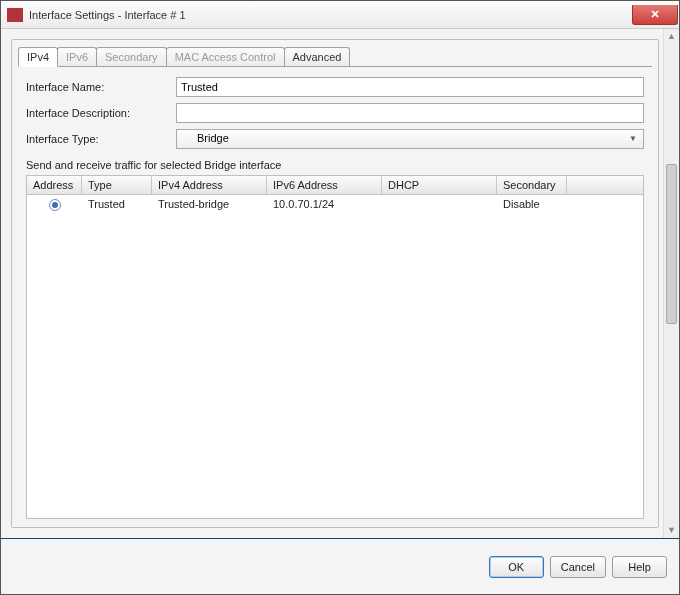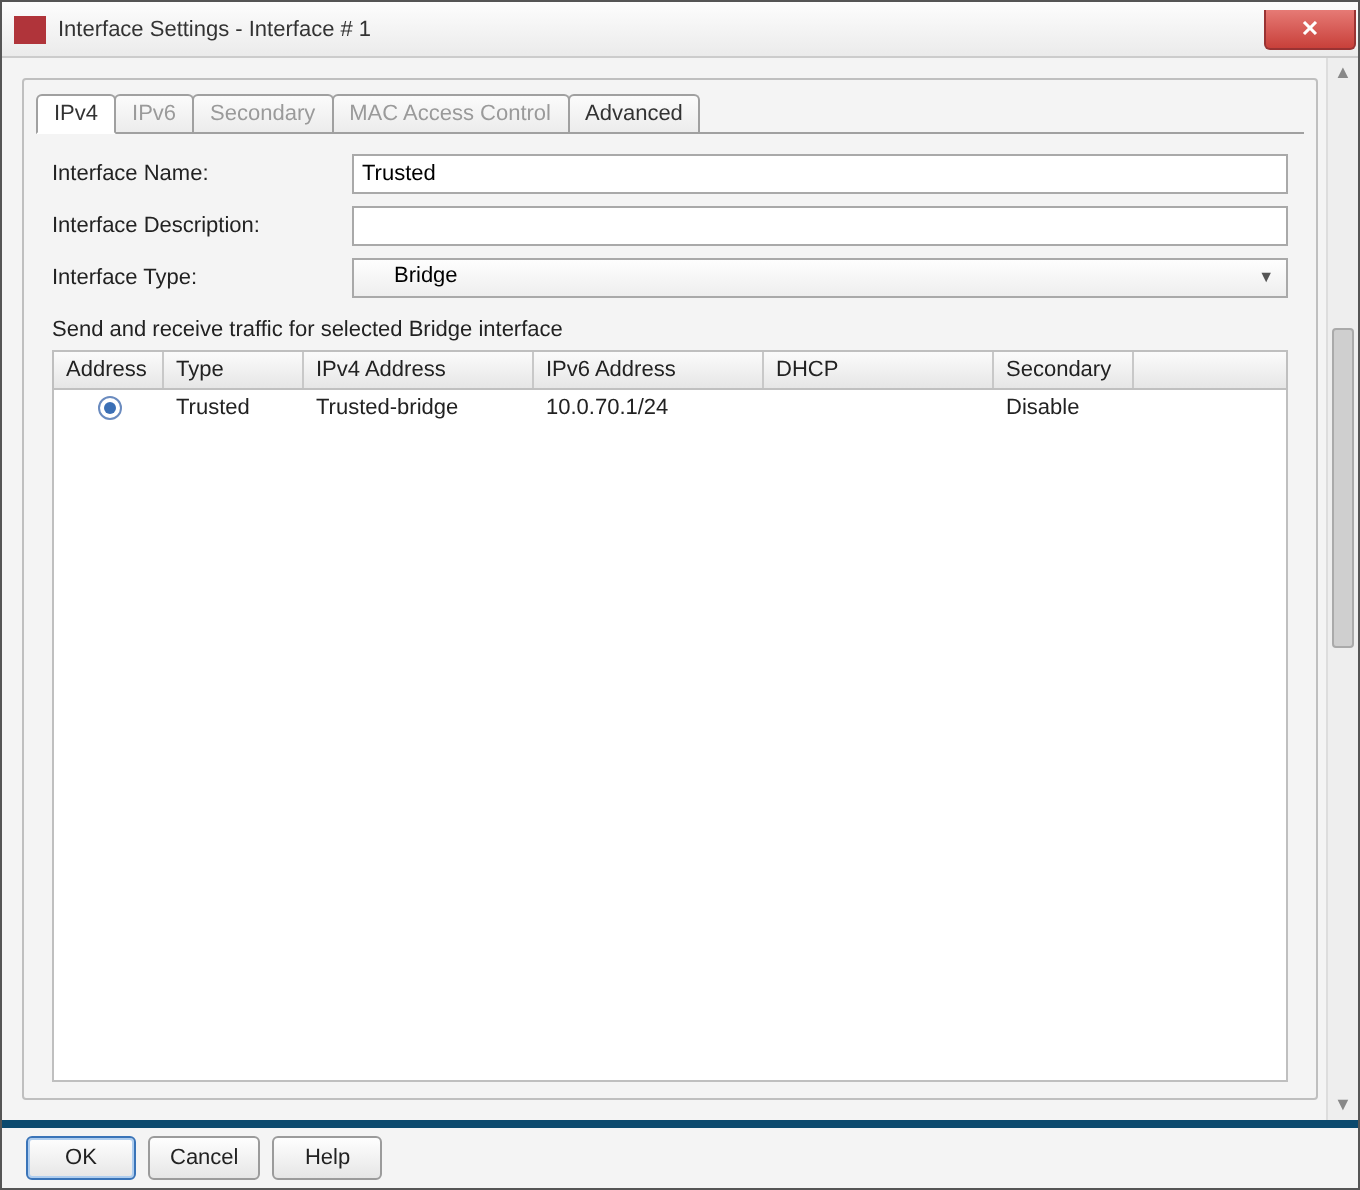--- a/index.html
+++ b/index.html
@@ -39,21 +39,21 @@
 
 .table-wrap { border: 1px solid #bfbfbf; background: #fff; flex: 1; min-height: 330px; overflow: hidden; }
 .table-head, .table-row { display: grid; grid-template-columns: 55px 70px 115px 115px 115px 70px 1fr; }
 .table-head { background: linear-gradient(#fbfbfb,#e6e6e6); border-bottom: 1px solid #c0c0c0; }
 .table-head .th { padding: 3px 6px; border-right: 1px solid #c8c8c8; color: #222; font-weight: normal; white-space: nowrap; overflow: hidden; }
 .table-row { }
 .table-row .td { padding: 3px 6px; color: #222; white-space: nowrap; overflow: hidden; }
 .radio-dot { width: 12px; height: 12px; border: 1px solid #6a8bbf; border-radius: 50%; display: inline-block; position: relative; vertical-align: middle; }
 .radio-dot::after { content: ""; position: absolute; left: 2px; top: 2px; width: 6px; height: 6px; background: #3b6fb5; border-radius: 50%; }
 
-.footer { height: 34px; border-top: 4px solid #0c4a6e; display: flex; justify-content: flex-start; align-items: center; gap: 6px; padding: 0 12px; background: #f4f4f4; }
+.footer { height: 56px; border-top: 1px solid #0c4a6e; display: flex; justify-content: flex-end; align-items: center; gap: 6px; padding: 0 12px; background: #f4f4f4; }
 .btn { min-width: 55px; height: 22px; border: 1px solid #9b9b9b; border-radius: 3px; background: linear-gradient(#fefefe,#e6e6e6); color: #222; cursor: pointer; padding: 0 10px; text-align: center; line-height: 20px; }
 .btn.primary { border: 1px solid #3a74b8; box-shadow: 0 0 0 1px #aecdef inset; }
 </style>
 </head>
 <body>
 
 <div class="window">
   <div class="titlebar">
     <div class="title">
       <span class="logo"></span>

